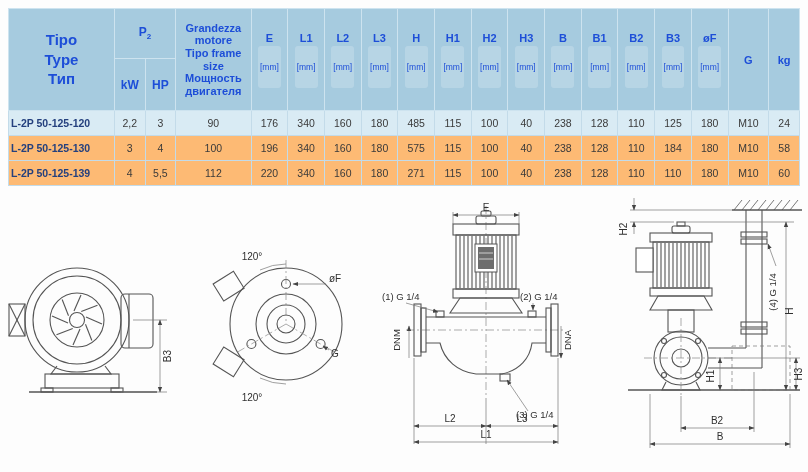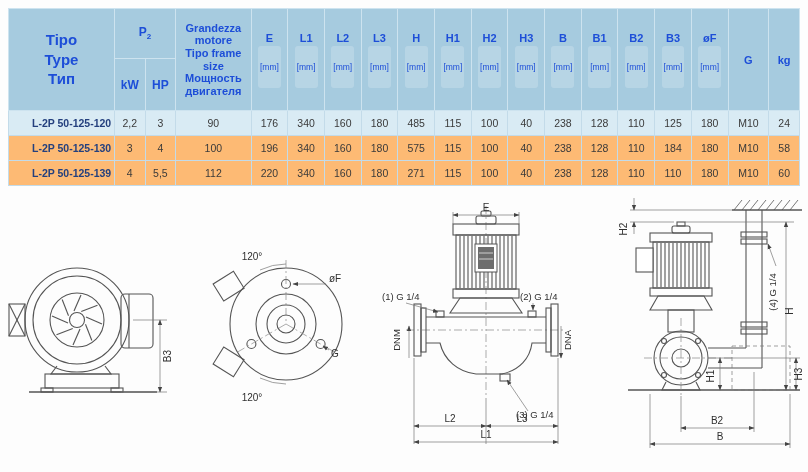--- a/index.html
+++ b/index.html
@@ -16,21 +16,21 @@
   .c-tipo div { font-size:15px; line-height:1.3; }
   .c-p2 { font-size:12px; }
   .c-p2 sub { font-size:8px; }
   .c-motor div { font-size:11px; line-height:1.15; font-weight:bold; }
   .dimlbl { font-size:11px; }
   .mm { display:block; font-size:8.5px; font-weight:normal; background:rgba(255,255,255,.20); border-radius:3px; padding:16px 2px; margin:2px auto 0; width:max-content; }
   .c-kwhp { font-size:12px;margin-top:28px; }
   .c-g, .c-kg { font-size:11px; }
   .spec tbody td { font-size:10.5px; color:#3a3a3a; background:#fdba74; }
   .spec tbody tr.shaded td { background:#d9ebf4; }
-  .spec td.t-type { font-weight:bold; color:#24407e; text-align:left; padding-left:23px; font-size:10.5px; }
+  .spec td.t-type { font-weight:bold; color:#24407e; text-align:left; padding-left:2px; font-size:10.5px; }
 
   
   .dwg { position:absolute; }
   .dwg text { font-family:"Liberation Sans", sans-serif; font-size:9.5px; fill:#2f2f2f; }
   .dwg text.dim { font-size:10px; }
   .ol { stroke:#555; fill:none; stroke-width:1.1; }
   .thin { stroke:#777; fill:none; stroke-width:0.7; }
   .cl { stroke:#888; fill:none; stroke-width:0.7; stroke-dasharray:8 3 2 3; }
 </style>
 </head>

